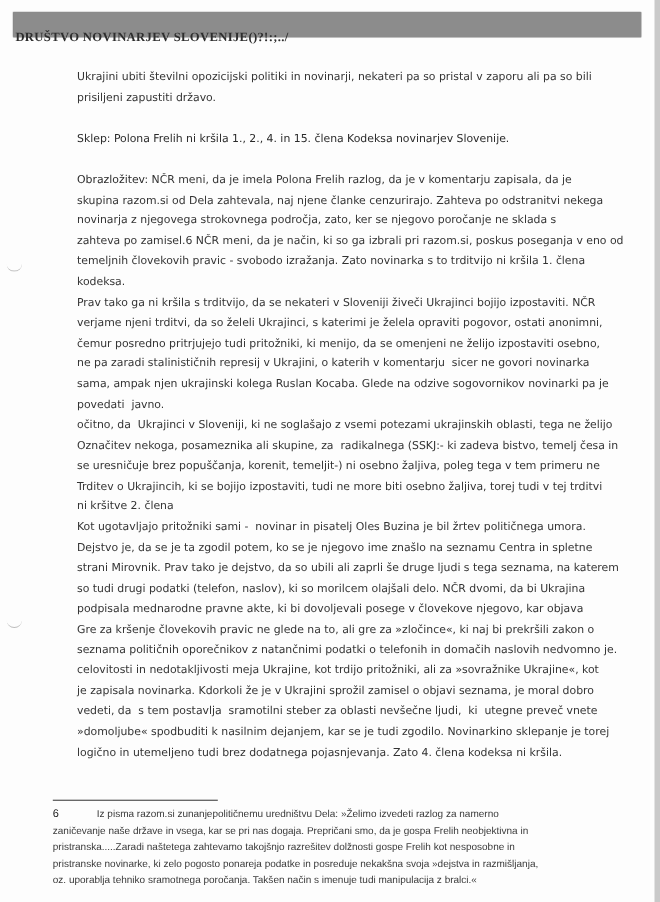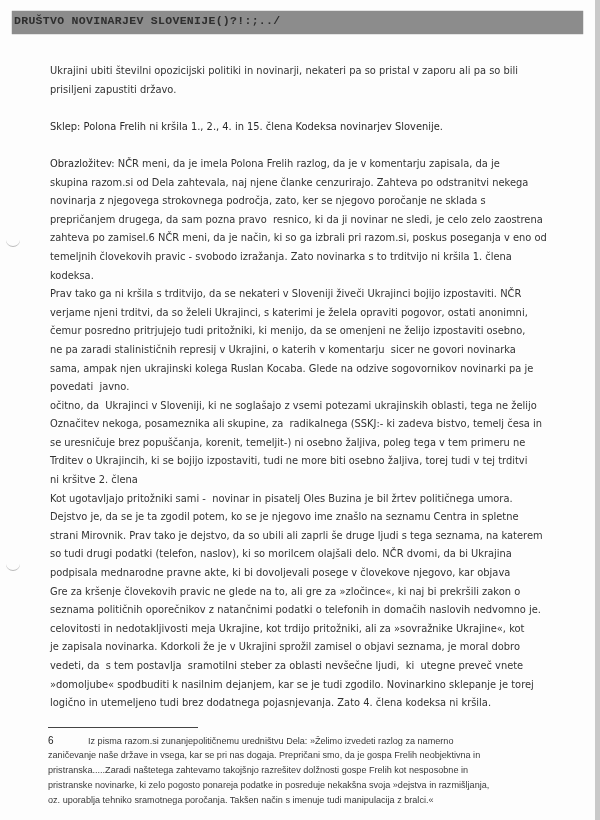--- a/index.html
+++ b/index.html
@@ -13,37 +13,37 @@
   .right-strip {
     position: absolute; right: 0; top: 0; width: 5px; height: 820px;
     background: #c9c9c9;
   }
   .header-band {
     position: absolute; left: 12px; top: 11px; width: 571px; height: 23px;
     background: #8c8c8c;
     box-shadow: 0 0 1px #666;
   }
   .header-text {
-    position: absolute; left: 2px; top: 3px;
-    font-family: Liberation Mono, monospace;
+    position: absolute; left: 2px; top: 17px;
+    font-family: Liberation Serif, serif;
     font-size: 11.5px; font-weight: bold; letter-spacing: 0.3px;
     color: #2e2e2e;
     white-space: pre;
   }
   .margin-mark {
     position: absolute; width: 14px; height: 10px;
     border-bottom: 1.5px solid #bcbcbc;
     border-radius: 0 0 10px 10px;
   }
   .content {
     position: absolute; left: 50px; top: 62px; width: 506px;
     font-size: 9.9px; line-height: 18.6px;
     color: #333;
   }
-  .line { white-space: pre; display: block; height: 18.6px; }
+  .line { white-space: pre; display: block; height: 18.6px; margin-left: 20px; }
   .gap { height: 18.6px; }
   .bold { font-weight: normal; color: #2a2a2a; }
   .footnote-rule {
     position: absolute; left: 48px; top: 727px; width: 150px; height: 0;
     border-top: 1px solid #444;
   }
   .footnote {
     position: absolute; left: 48px; top: 733px; width: 510px;
     font-family: "Liberation Sans", sans-serif;
     font-size: 9.1px; line-height: 15px; color: #3a3a3a;
@@ -65,21 +65,20 @@
 
 <div class="content">
   <span class="line">Ukrajini ubiti številni opozicijski politiki in novinarji, nekateri pa so pristal v zaporu ali pa so bili</span>
   <span class="line">prisiljeni zapustiti državo.</span>
   <div class="gap"></div>
   <span class="line bold">Sklep: Polona Frelih ni kršila 1., 2., 4. in 15. člena Kodeksa novinarjev Slovenije.</span>
   <div class="gap"></div>
   <span class="line"><span class="bold">Obrazložitev:</span><span> NČR meni, da je imela Polona Frelih razlog, da je v komentarju zapisala, da je</span></span>
   <span class="line">skupina razom.si od Dela zahtevala, naj njene članke cenzurirajo. Zahteva po odstranitvi nekega</span>
   <span class="line">novinarja z njegovega strokovnega področja, zato, ker se njegovo poročanje ne sklada s</span>
-  <span class="line">prepričanjem drugega, da sam pozna pravo  resnico, ki da ji novinar ne sledi, je celo zelo zaostrena</span>
   <span class="line">zahteva po zamisel.6 NČR meni, da je način, ki so ga izbrali pri razom.si, poskus poseganja v eno od</span>
   <span class="line">temeljnih človekovih pravic - svobodo izražanja. Zato novinarka s to trditvijo ni kršila 1. člena</span>
   <span class="line">kodeksa.</span>
   <span class="line">Prav tako ga ni kršila s trditvijo, da se nekateri v Sloveniji živeči Ukrajinci bojijo izpostaviti. NČR</span>
   <span class="line">verjame njeni trditvi, da so želeli Ukrajinci, s katerimi je želela opraviti pogovor, ostati anonimni,</span>
   <span class="line">čemur posredno pritrjujejo tudi pritožniki, ki menijo, da se omenjeni ne želijo izpostaviti osebno,</span>
   <span class="line">ne pa zaradi stalinističnih represij v Ukrajini, o katerih v komentarju  sicer ne govori novinarka</span>
   <span class="line">sama, ampak njen ukrajinski kolega Ruslan Kocaba. Glede na odzive sogovornikov novinarki pa je</span>
   <span class="line">povedati  javno.</span>
   <span class="line">očitno, da  Ukrajinci v Sloveniji, ki ne soglašajo z vsemi potezami ukrajinskih oblasti, tega ne želijo</span>

